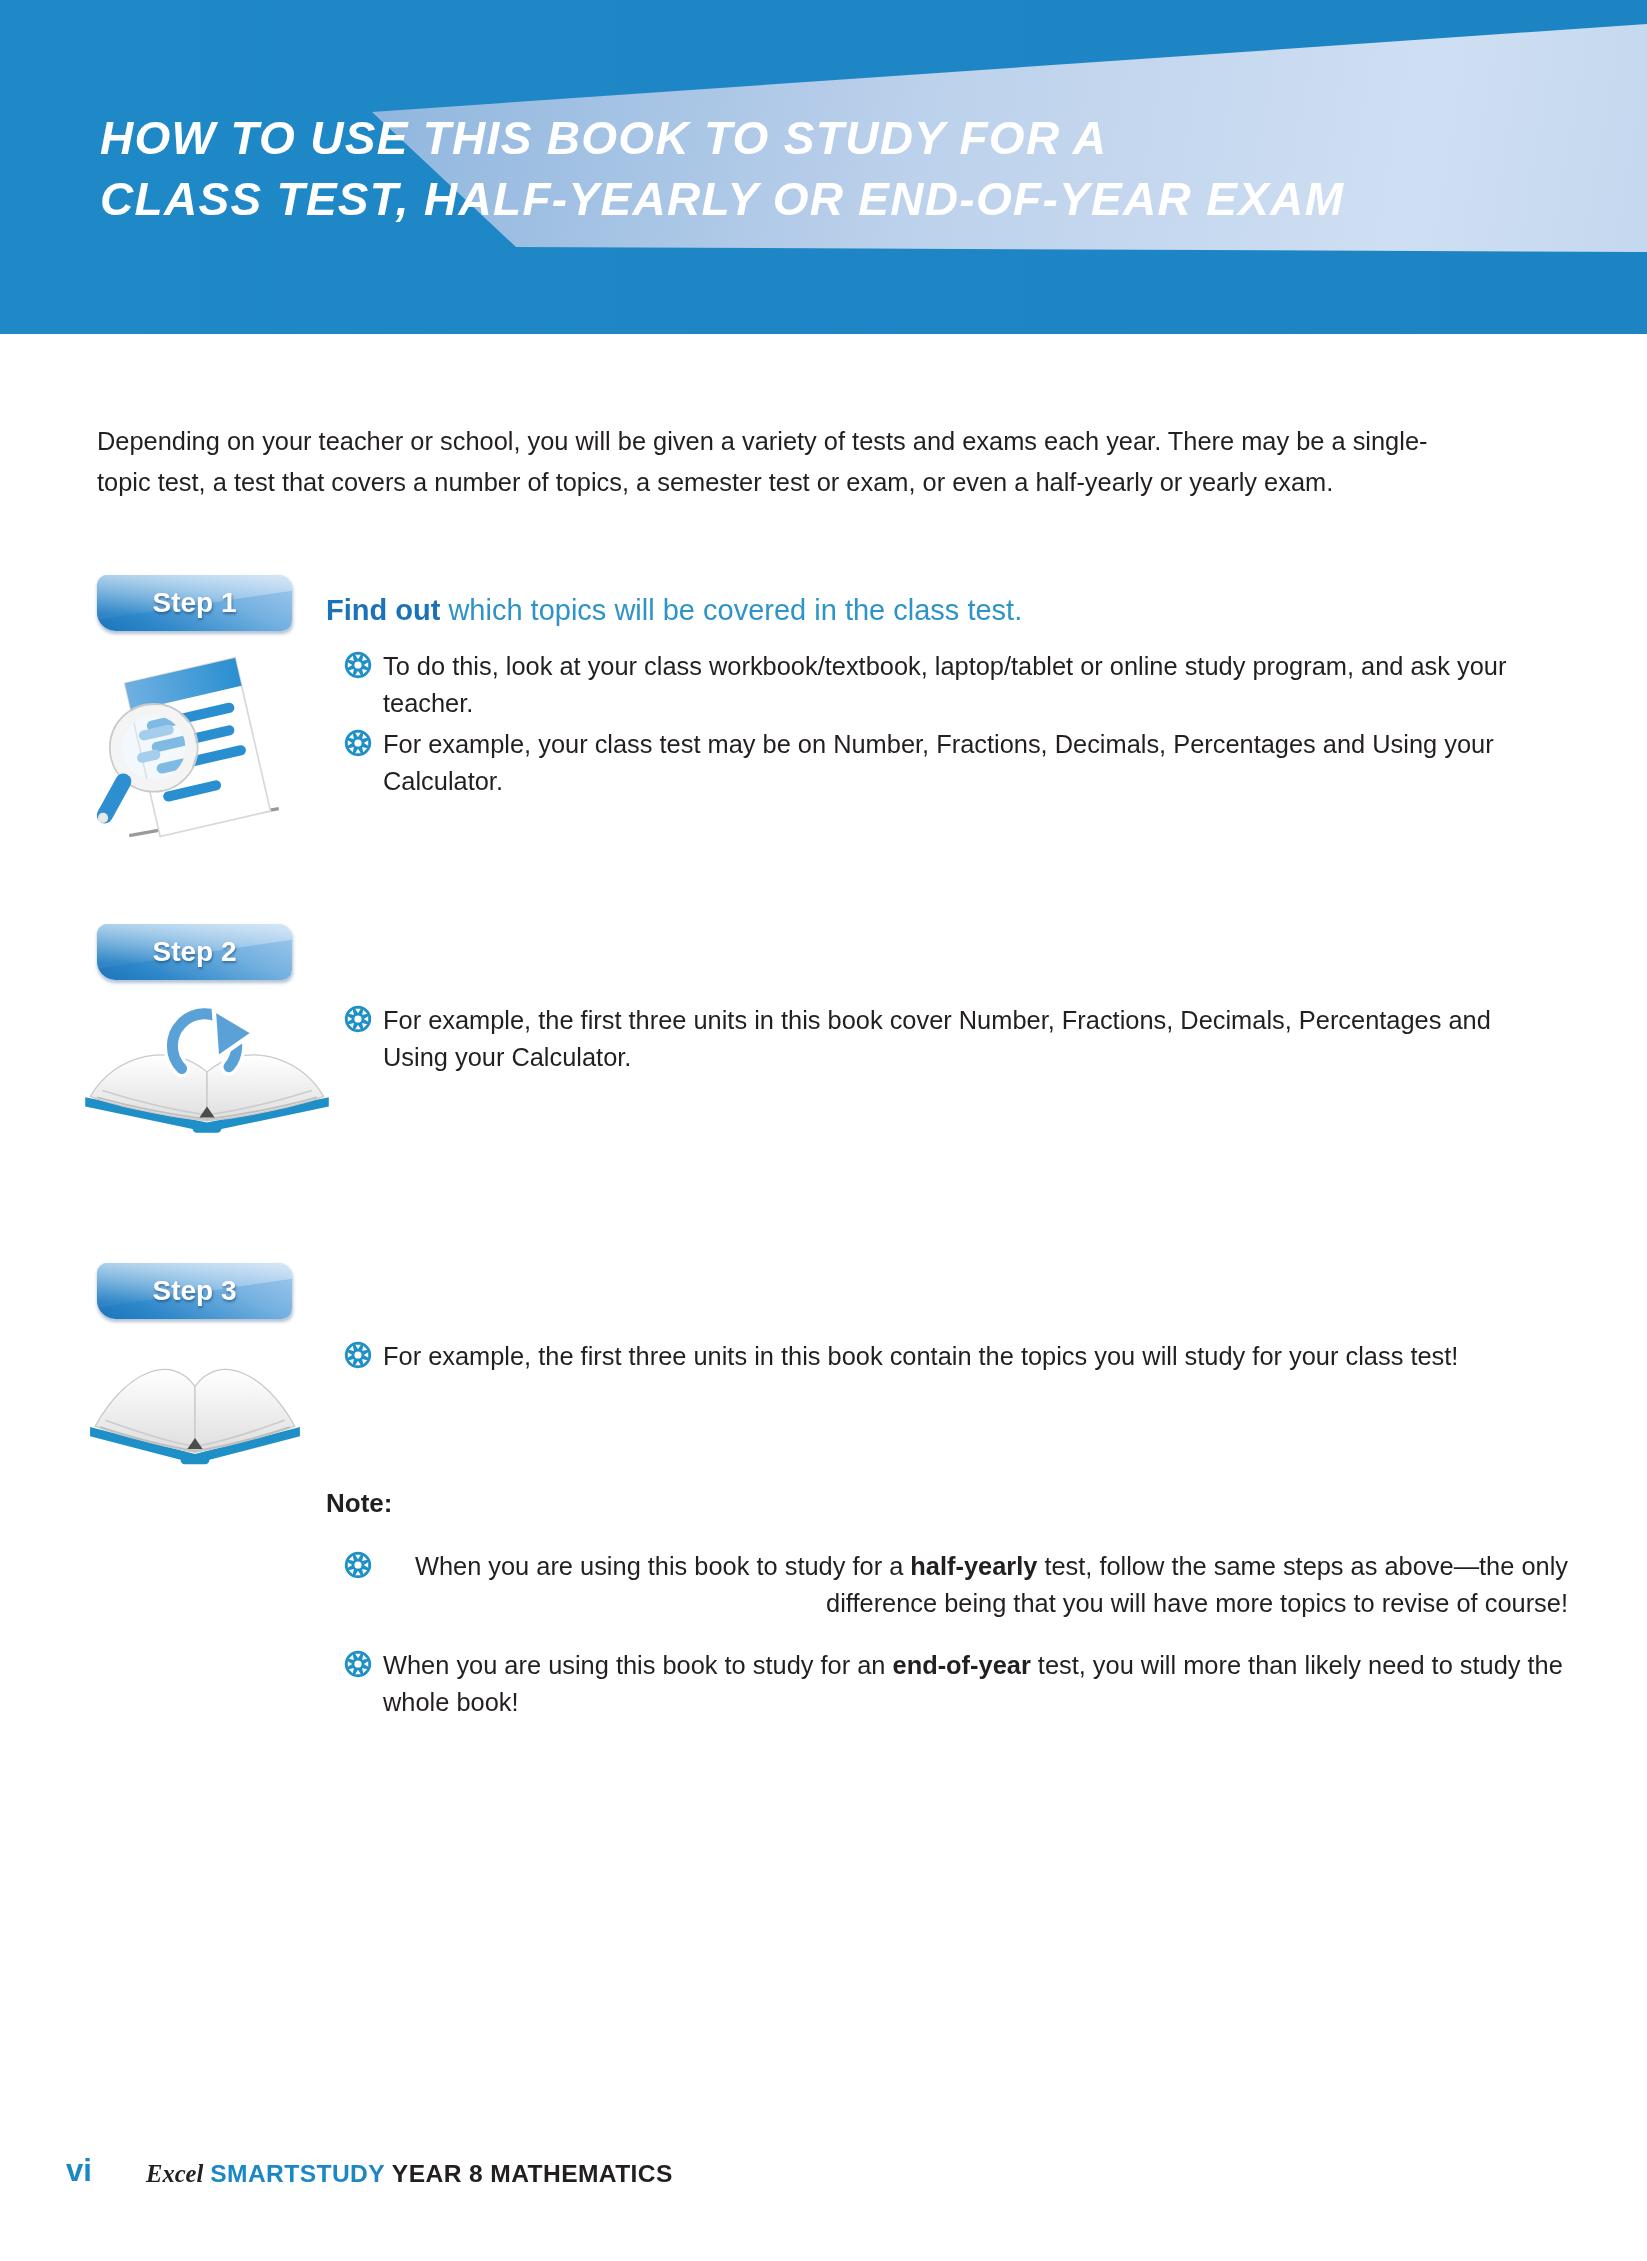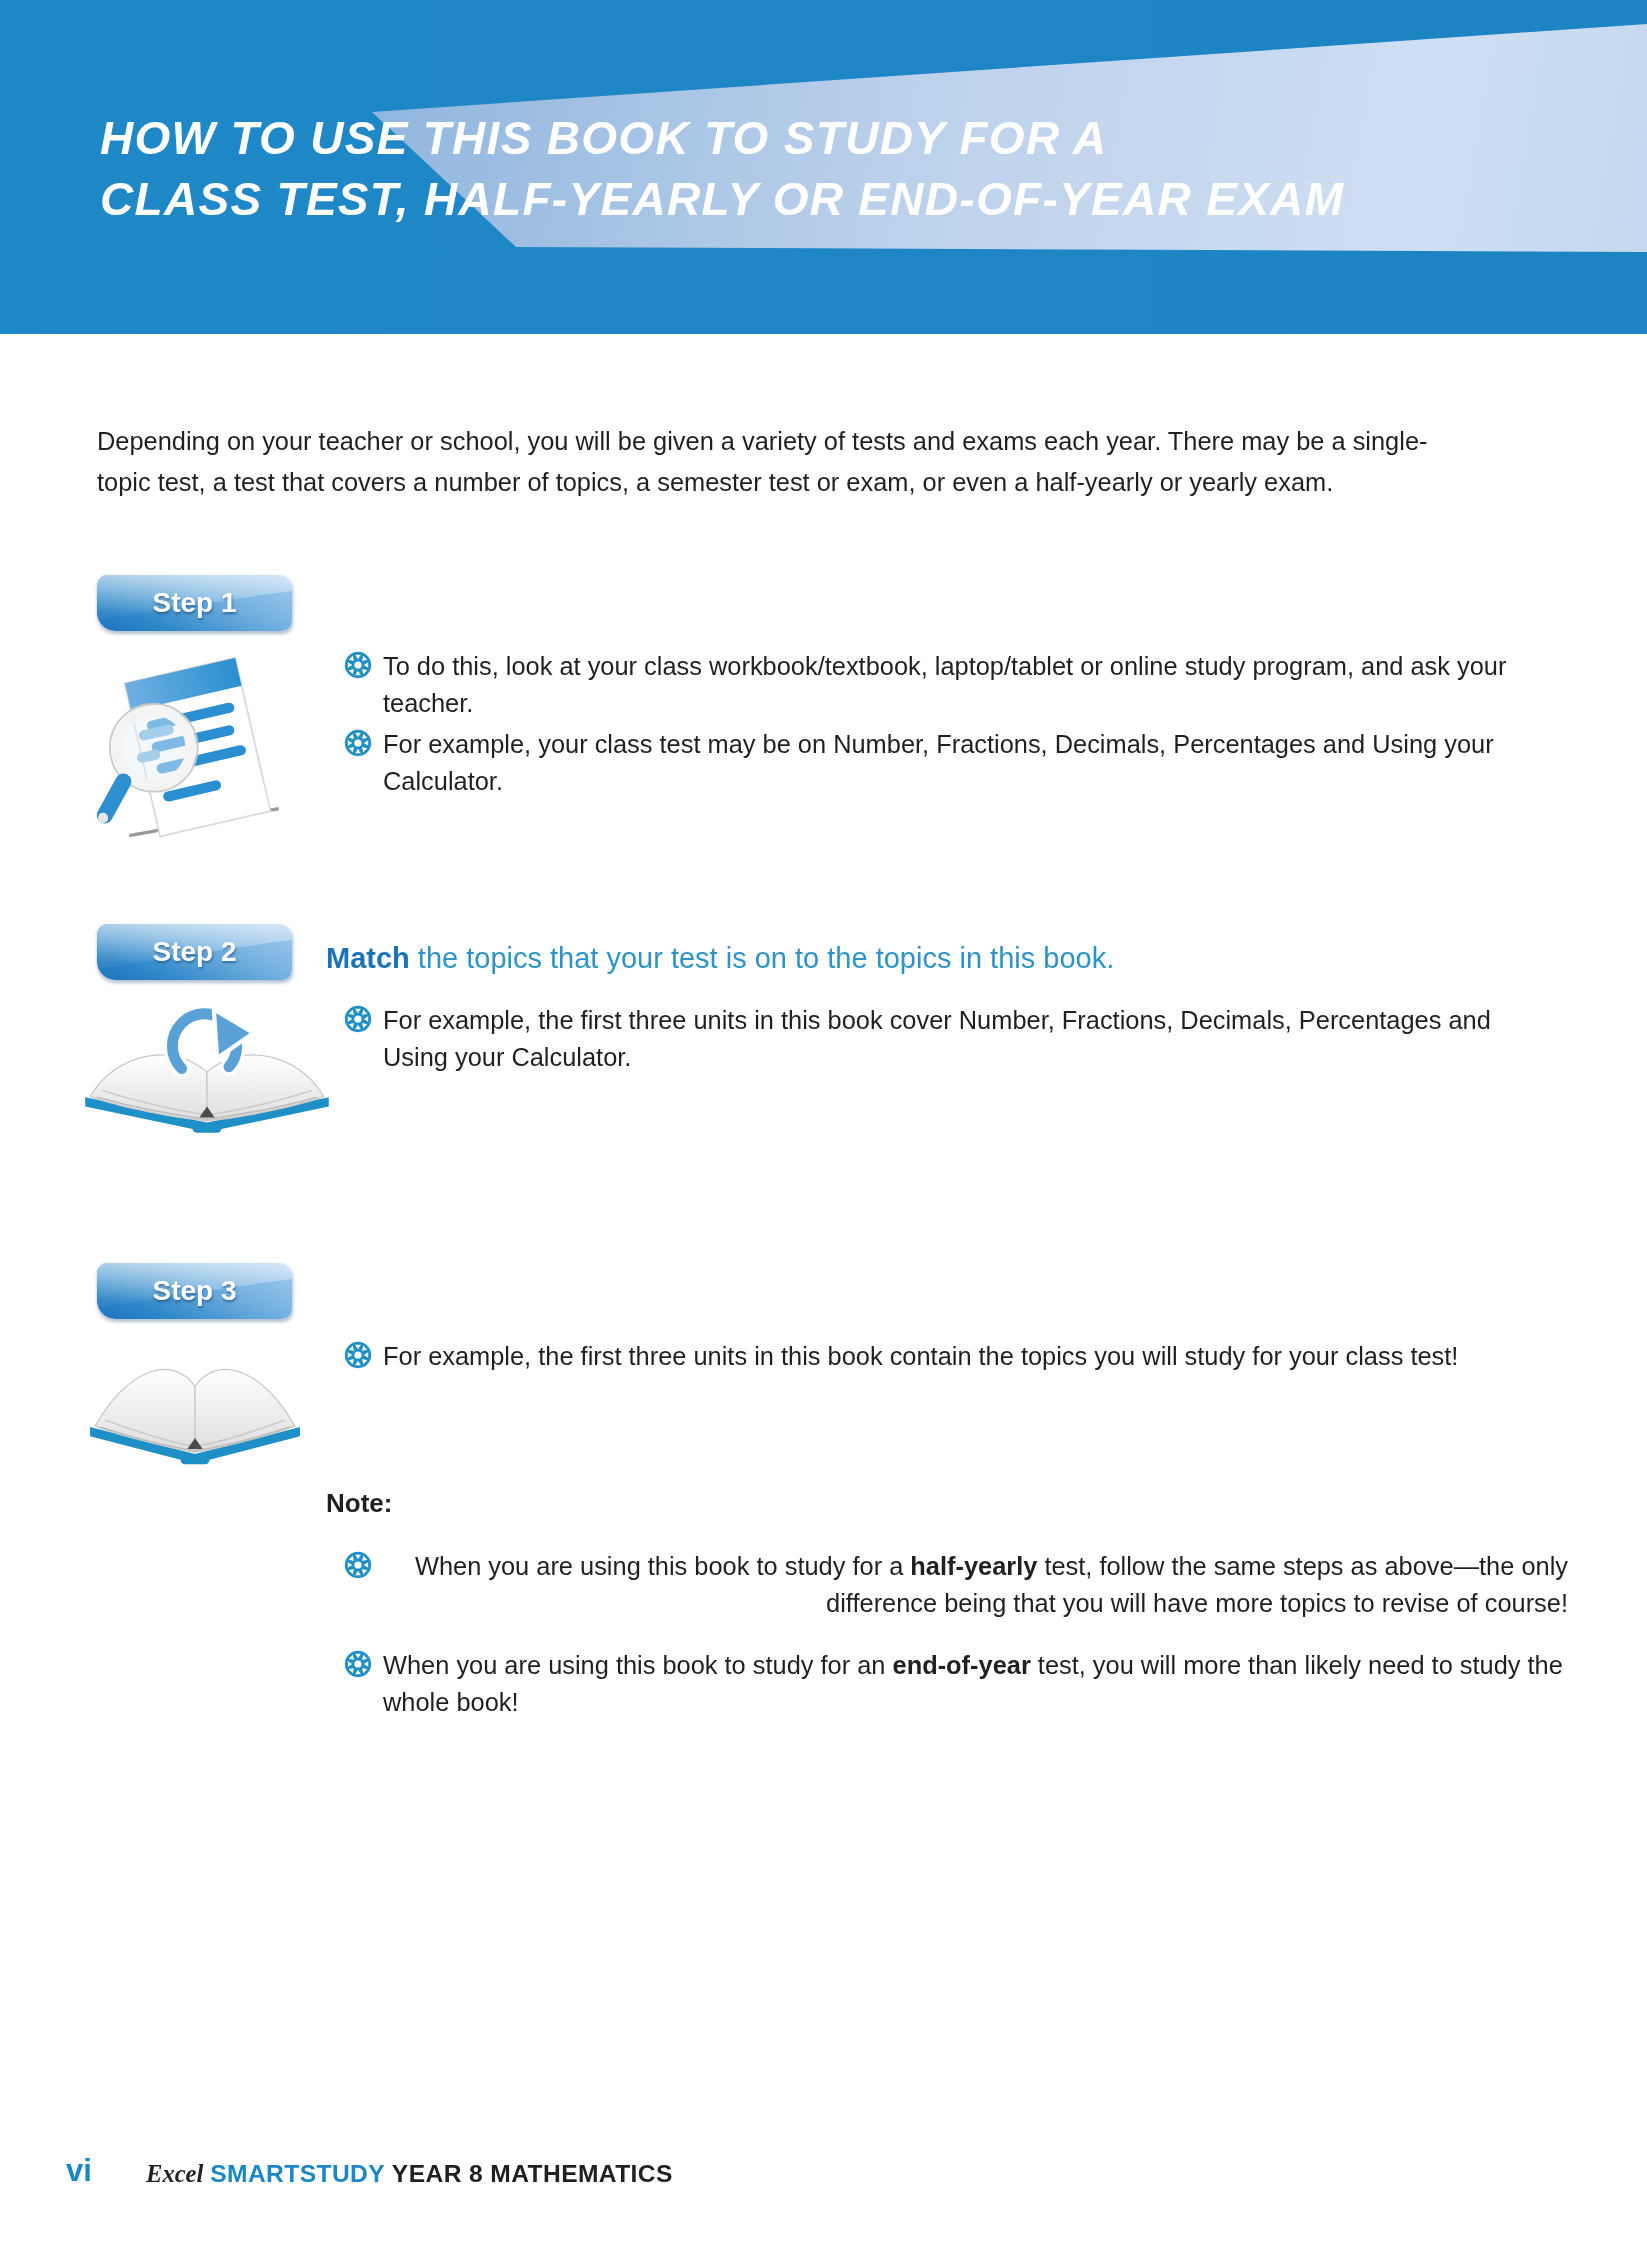--- a/index.html
+++ b/index.html
@@ -69,20 +69,23 @@
     <div class="banner-title">
       <div>HOW TO USE THIS BOOK TO STUDY FOR A</div>
       <div>CLASS TEST, HALF-YEARLY OR END-OF-YEAR EXAM</div>
     </div>
   </div>
 
   <p class="intro">Depending on your teacher or school, you will be given a variety of tests and exams each year. There may be a single-topic test, a test that covers a number of topics, a semester test or exam, or even a half-yearly or yearly exam.</p>
 
   <div class="step-badge" style="left:97px;top:575px;">
     <span>Step 1</span>
+  </div>
+  <div class="step-heading" style="top:592px;">
+    <span class="hl">Find out</span><span class="hr"> which topics will be covered in the class test.</span>
   </div>
 
   <svg class="abs" style="left:91px;top:643px;" width="199" height="207" viewBox="0 0 235 245">
     <defs>
       <linearGradient id="band1" x1="0" y1="0" x2="1" y2="0">
         <stop offset="0" stop-color="#6fb0e2"></stop>
           <stop offset="1" stop-color="#2a8fd0"></stop>
       </linearGradient>
     </defs>
     <line x1="45" y1="228" x2="222" y2="196" stroke="#9a9a9a" stroke-width="4"></line>
@@ -134,23 +137,20 @@
         <polygon points="17,10 13.6,4.6 20.4,4.6" transform="rotate(315 17 17)"></polygon>
       </g>
       <circle cx="17" cy="17" r="4.4" fill="#ffffff"></circle>
     </svg>
     <div class="btext w-step"><span>For example, your class test may be on Number, Fractions, Decimals, Percentages and Using your Calculator.</span><b></b><span></span></div>
   </div>
 
   <div class="step-badge" style="left:97px;top:924px;">
     <span>Step 2</span>
   </div>
-  <div class="step-heading" style="top:940px;">
-    <span class="hl">Match</span><span class="hr"> the topics that your test is on to the topics in this book.</span>
-  </div>
 
   <svg class="abs" style="left:80px;top:989px;" width="254" height="148" viewBox="0 0 300 175">
     <defs>
       <linearGradient id="pg2" x1="0" y1="0" x2="0" y2="1">
         <stop offset="0" stop-color="#ffffff"></stop>
           <stop offset="1" stop-color="#dedede"></stop>
       </linearGradient>
     </defs>
     <path d="M6,128 L150,158 L294,128 L294,139 L150,169 L6,139 Z" fill="#1e8fc7"></path>
     <path d="M150,156 C90,150 30,134 12,127 C42,76 108,62 150,98 Z" fill="url(#pg2)" stroke="#c9c9c9" stroke-width="1.5"></path>

